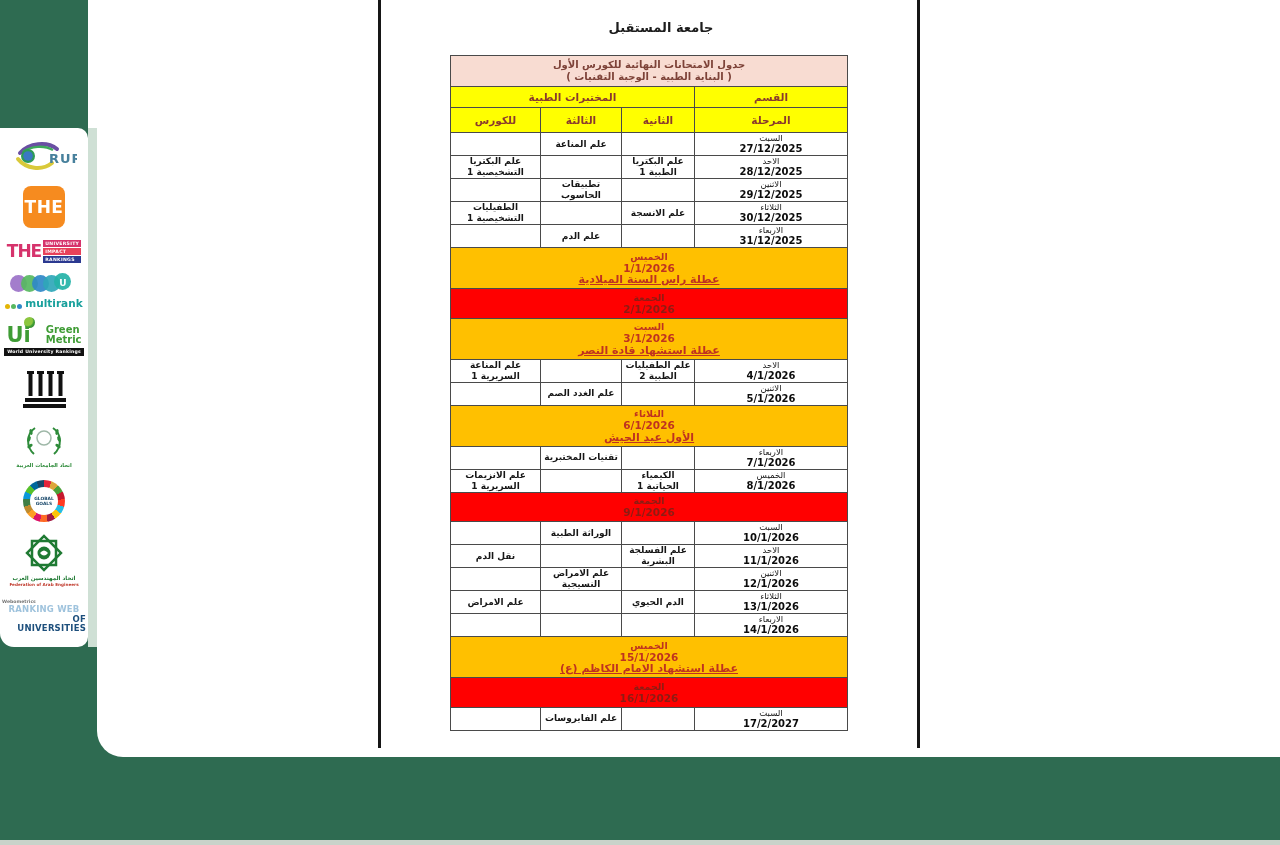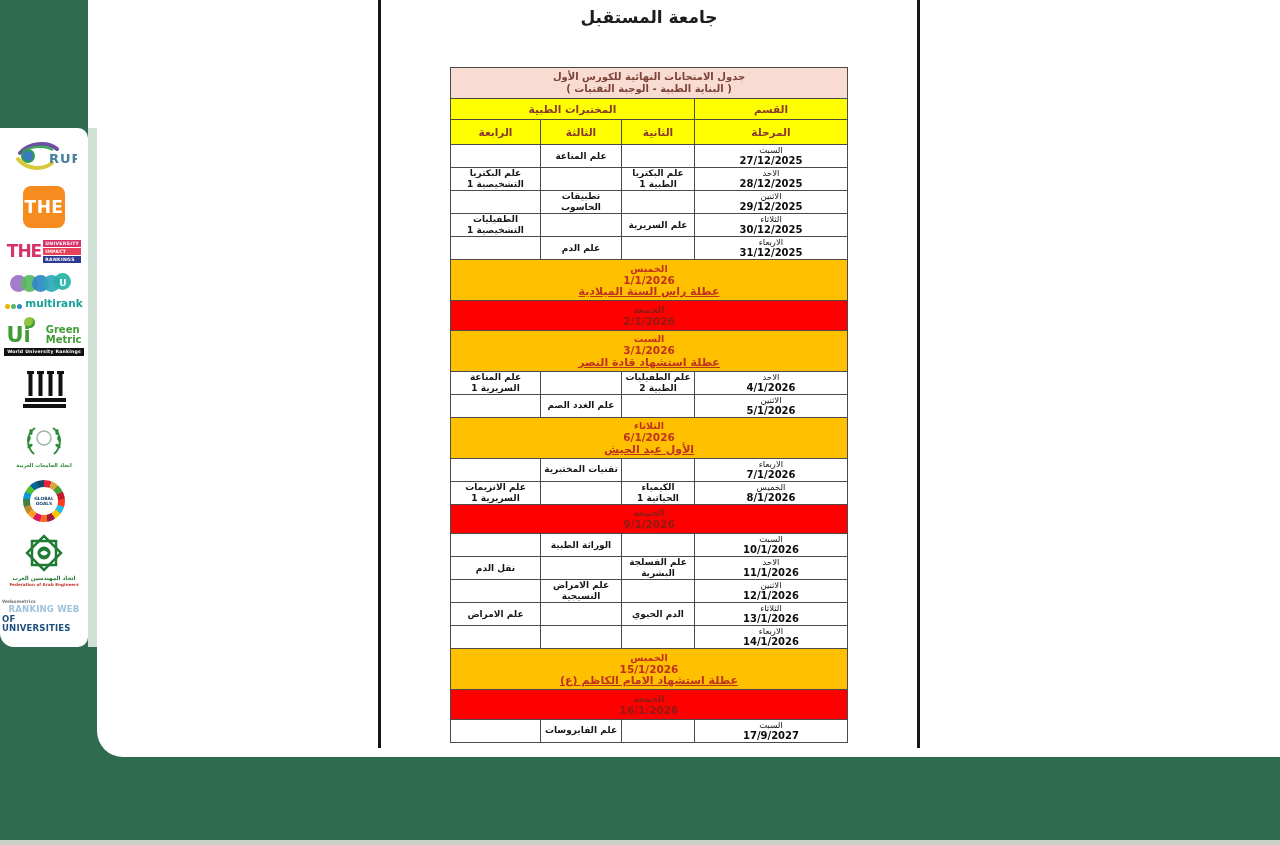--- a/index.html
+++ b/index.html
@@ -19,25 +19,25 @@
   .footer-band { position:absolute; left:0; top:757px; width:1280px; height:83px; background:#2E6B51; }
   .bottom-strip { position:absolute; left:0; top:840px; width:1280px; height:5px; background:#c9d3ca; }
 
   .vline { position:absolute; top:0; width:2.5px; height:748px; background:#161616; }
   .vline-left { left:378px; }
   .vline-right { left:917px; }
 
   
   .doc-title, .doc-subtitle { position:absolute; left:381px; width:536px; text-align:center;
         color:#1d1d1d; font-weight:bold; direction:rtl; }
-  .doc-title { top:7px; font-size:17px; }
+  .doc-title { top:20px; font-size:13px;margin-left:12px; }
   .doc-subtitle { top:39px; font-size:12.5px; }
 
   
-  .doc-table-wrap { position:absolute; left:450px; top:67px; }
+  .doc-table-wrap { position:absolute; left:450px; top:55px; }
   table.exam-table { border-collapse:collapse; table-layout:fixed; width:397px;
         direction:rtl; border:1.5px solid #2b2b2b; }
   table.exam-table td { border:1px solid #4a4a4a; text-align:center; vertical-align:middle;
         overflow:hidden; }
   tr.banner-row td { background:#F8DCD2; padding:3px 2px; }
   .banner-l1, .banner-l2 { font-size:10px; font-weight:bold; color:#7d4238; line-height:12px; direction:rtl; }
   tr.group-row td { background:#FFFF00; height:21px; font-size:10.5px; font-weight:bold; color:#8a3a2d; }
   tr.head-row td { background:#FFFF00; height:25px; font-size:10.5px; font-weight:bold; color:#8a3a2d; }
 
   tr.exam { height:23px; background:#ffffff; }
@@ -87,21 +87,21 @@
         #a21942 148deg 170deg,#fd6925 170deg 191deg,#dd1367 191deg 212deg,#fd9d24 212deg 233deg,
         #bf8b2e 233deg 254deg,#3f7e44 254deg 276deg,#0a97d9 276deg 297deg,#56c02b 297deg 318deg,
         #00689d 318deg 339deg,#19486a 339deg 360deg); }
   .sdg-inner { position:absolute; left:7px; top:7px; width:28px; height:28px; border-radius:50%;
         background:#fff; display:flex; align-items:center; justify-content:center;
         font-size:4.4px; font-weight:bold; color:#19486a; text-align:center; line-height:5px; }
   .eng-ar { font-size:5.6px; font-weight:bold; color:#1f7a33; direction:rtl; }
   .eng-en { font-size:4.2px; font-weight:bold; color:#c0392b; }
   .web-brand { font-size:4.6px; font-weight:bold; color:#777; align-self:flex-start; }
   .web-l1 { font-size:8.5px; font-weight:bold; color:#9fc3dd; line-height:9px; letter-spacing:0.2px; }
-  .web-l2 { font-size:8.5px; font-weight:bold; color:#1d4f7c; line-height:9px; letter-spacing:0.2px; }
+  .web-l2 { font-size:8.5px; font-weight:bold; color:#1d4f7c; line-height:9px; letter-spacing:0.2px;text-align:right; }
 </style>
 </head>
 <body>
 
 <div class="page">
 
   <div class="main-white"></div>
   <div class="rail-top-patch"></div>
   <div class="rail-strip"></div>
 
@@ -236,21 +236,21 @@
           </td>
         </tr>
         <tr class="group-row">
           <td>القسم</td>
           <td colspan="3">المختبرات الطبية</td>
         </tr>
         <tr class="head-row">
           <td>المرحلة</td>
           <td>الثانية</td>
           <td>الثالثة</td>
-          <td>الرابعة</td>
+          <td>للكورس</td>
         </tr>
       </thead>
       <tbody>
           <tr class="exam">
             <td>
               <div class="day">السبت</div>
               <div class="date">27/12/2025</div>
             </td>
             <td></td>
             <td>
@@ -281,21 +281,21 @@
               <div class="subj">تطبيقات الحاسوب</div>
             </td>
             <td></td>
           </tr>
           <tr class="exam">
             <td>
               <div class="day">الثلاثاء</div>
               <div class="date">30/12/2025</div>
             </td>
             <td>
-              <div class="subj">علم السريرية</div>
+              <div class="subj">علم الانسجة</div>
             </td>
             <td></td>
             <td>
               <div class="subj">الطفيليات التشخيصية 1</div>
             </td>
           </tr>
           <tr class="exam">
             <td>
               <div class="day">الاربعاء</div>
               <div class="date">31/12/2025</div>
@@ -453,21 +453,21 @@
           </tr>
           <tr class="holiday h-red">
             <td colspan="4">
               <div class="hd-day">الجمعة</div>
               <div class="hd-date">16/1/2026</div>
             </td>
           </tr>
           <tr class="exam">
             <td>
               <div class="day">السبت</div>
-              <div class="date">17/9/2027</div>
+              <div class="date">17/2/2027</div>
             </td>
             <td></td>
             <td>
               <div class="subj">علم الفايروسات</div>
             </td>
             <td></td>
           </tr>
         </tbody>
     </table>
   </div>

